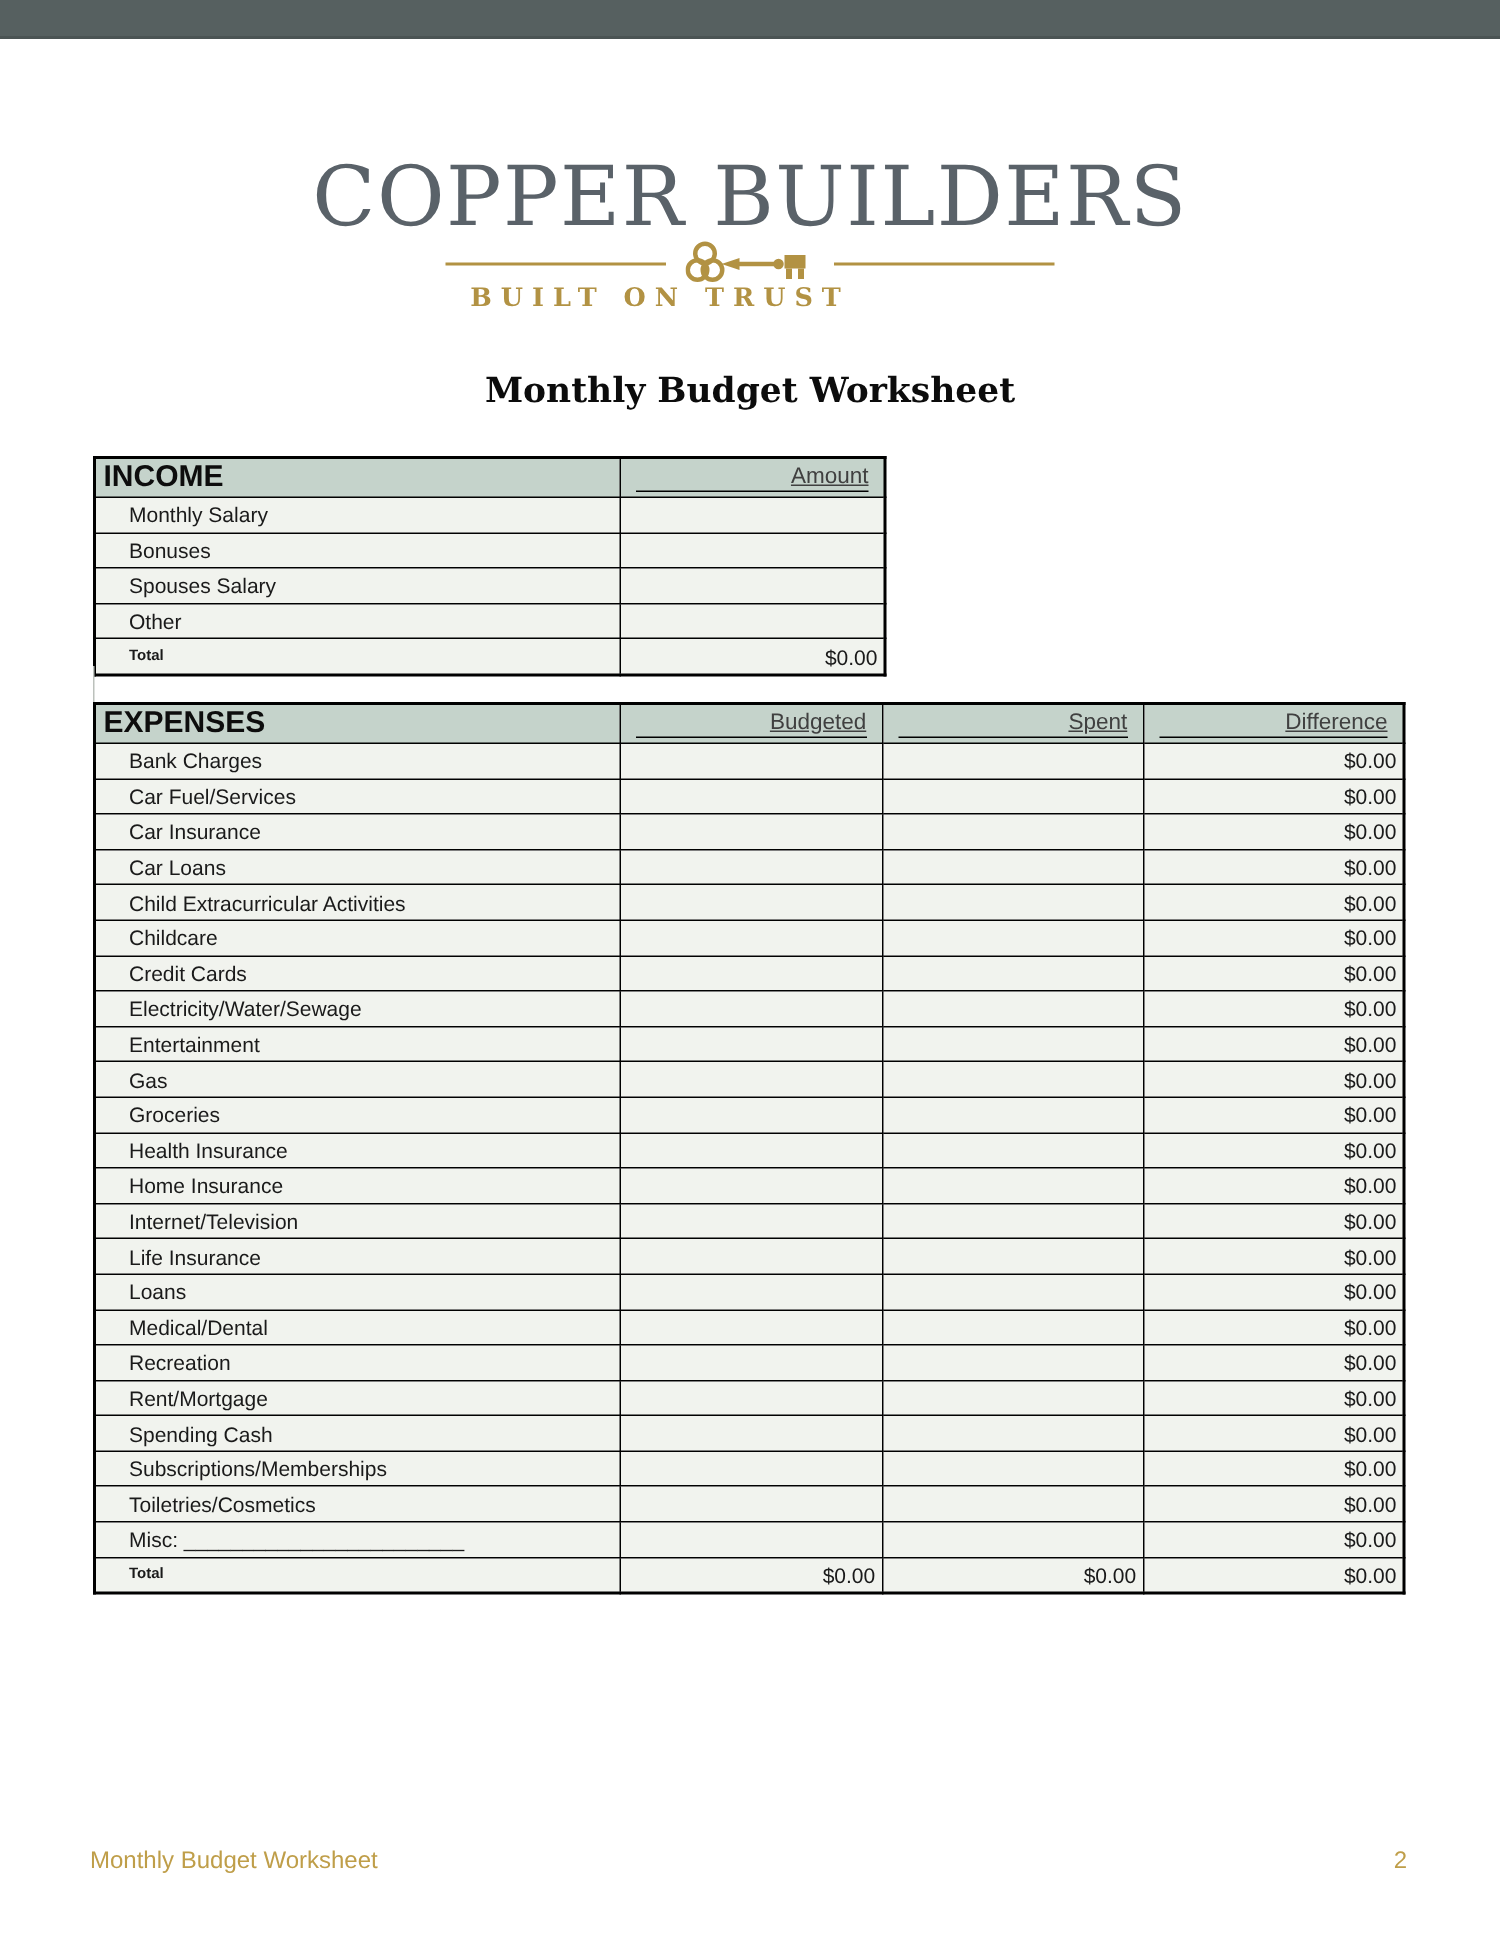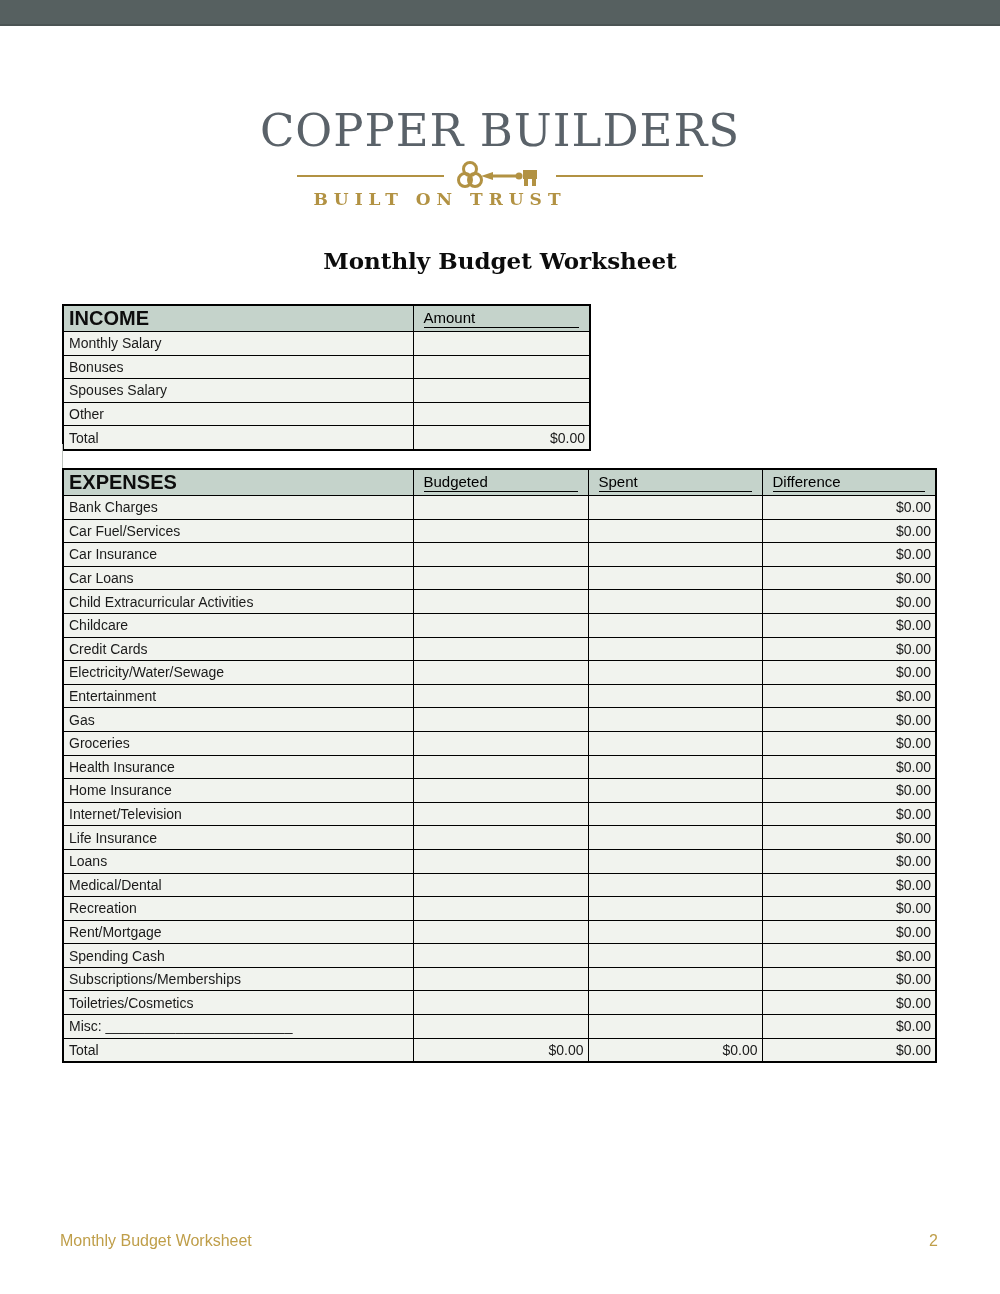--- a/index.html
+++ b/index.html
@@ -6,21 +6,21 @@
   body{
     width:1000px;height:1294px;position:relative;background:#ffffff;
     font-family:"Liberation Sans",sans-serif;color:#111;overflow:hidden;
   }
   .top-bar{
     position:absolute;top:0;left:0;width:1000px;height:24px;
     background:#566060;border-bottom:2px solid #4b5454;
   }
   .logo-name{
     position:absolute;top:108px;left:0;width:1000px;text-align:center;
-    font-family:"DejaVu Serif",serif;font-size:45px;line-height:46px;
+    font-family:"DejaVu Serif",serif;font-size:55px;line-height:46px;
     color:#5a6269;letter-spacing:1px;
   }
   .key-row{
     position:absolute;top:158px;left:0;width:1000px;height:36px;
     display:flex;align-items:center;justify-content:center;gap:13px;
   }
   .gold-line{width:147px;height:2px;background:#b29243;}
   .tagline{
     position:absolute;top:189px;left:0;width:880px;text-align:center;
     font-family:"DejaVu Serif",serif;font-size:17px;font-weight:bold;
@@ -40,25 +40,25 @@
     border:1.5px solid #000;overflow:hidden;white-space:nowrap;
     font-family:"Liberation Sans",sans-serif;
   }
   .tbl td{background:#f1f3ee;height:20.6px;font-size:14px;}
   .tbl th{background:#c5d3cb;height:22px;font-weight:normal;vertical-align:middle;}
   th.h-label{
     text-align:left;padding-left:5px;font-size:20px;font-weight:bold;color:#0d0d0d;
   }
   th.h-col .u{
     display:block;margin:0 9px;border-bottom:1.5px solid #000;
-    text-align:left;font-size:15px;color:#000000;padding-bottom:1px;
-  }
-  .cell-label{text-align:left;padding-left:5px;color:#1a1a1a;}
+    text-align:right;font-size:15px;color:#404040;padding-bottom:1px;text-decoration:underline;
+  }
+  .cell-label{text-align:left;padding-left:22px;color:#1a1a1a;}
   .cell-num{text-align:right;padding-right:4px;color:#1a1a1a;}
-  tr.total-row .cell-label{font-weight:normal;font-size:14px;}
+  tr.total-row .cell-label{font-weight:bold;font-size:10px;}
   .gap-artifact{
     position:absolute;left:62px;top:444px;width:1px;height:26px;background:#bcc1bc;
   }
   .footer-left{
     position:absolute;left:60px;top:1232px;font-size:16px;color:#bf9e49;
   }
   .footer-page{
     position:absolute;right:62px;top:1232px;font-size:16px;color:#bf9e49;
   }
 </style>

